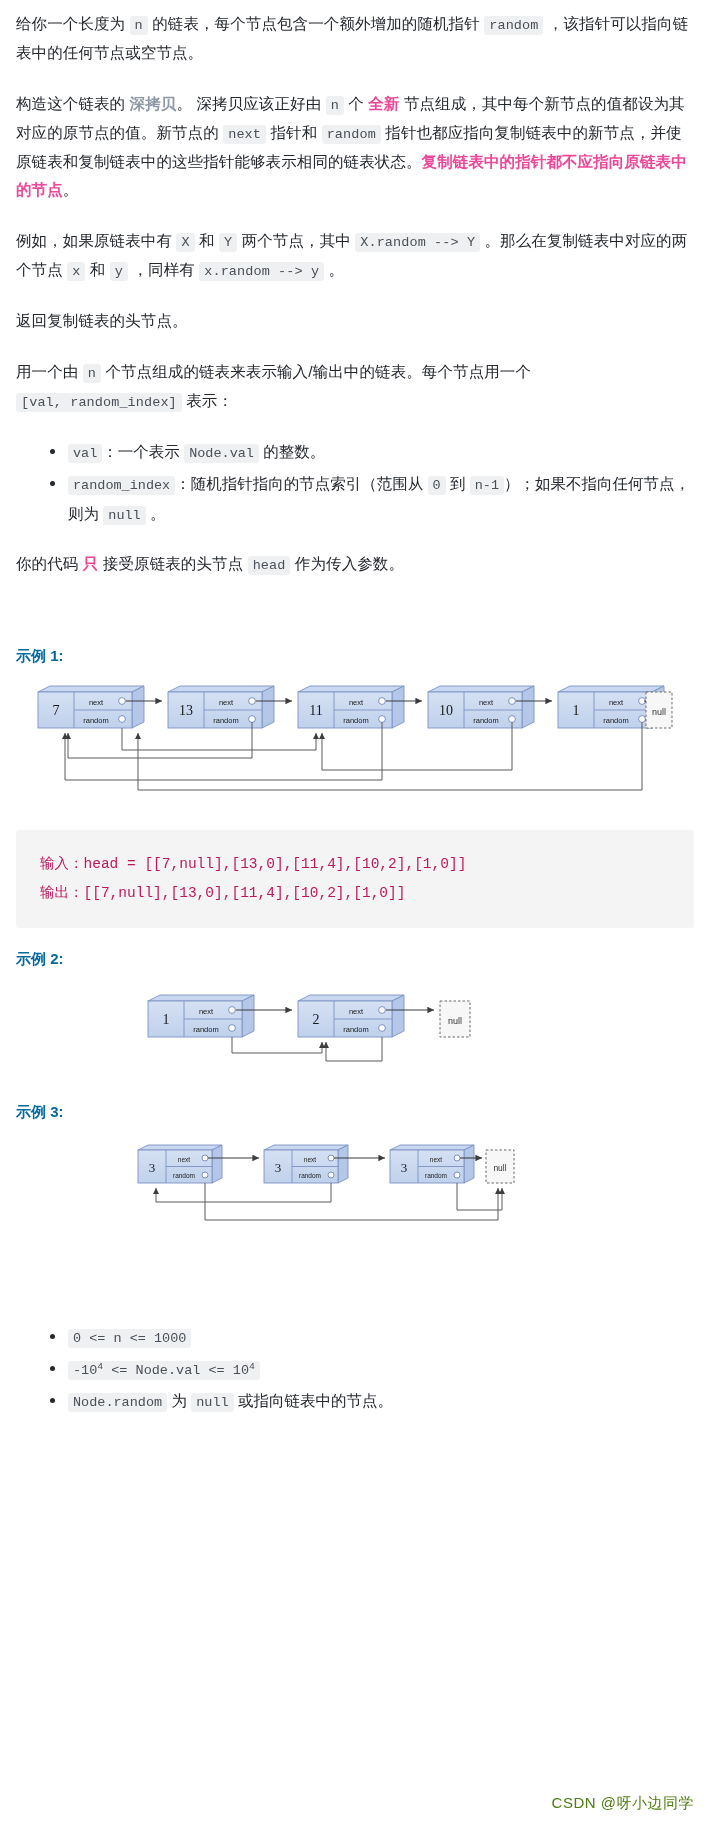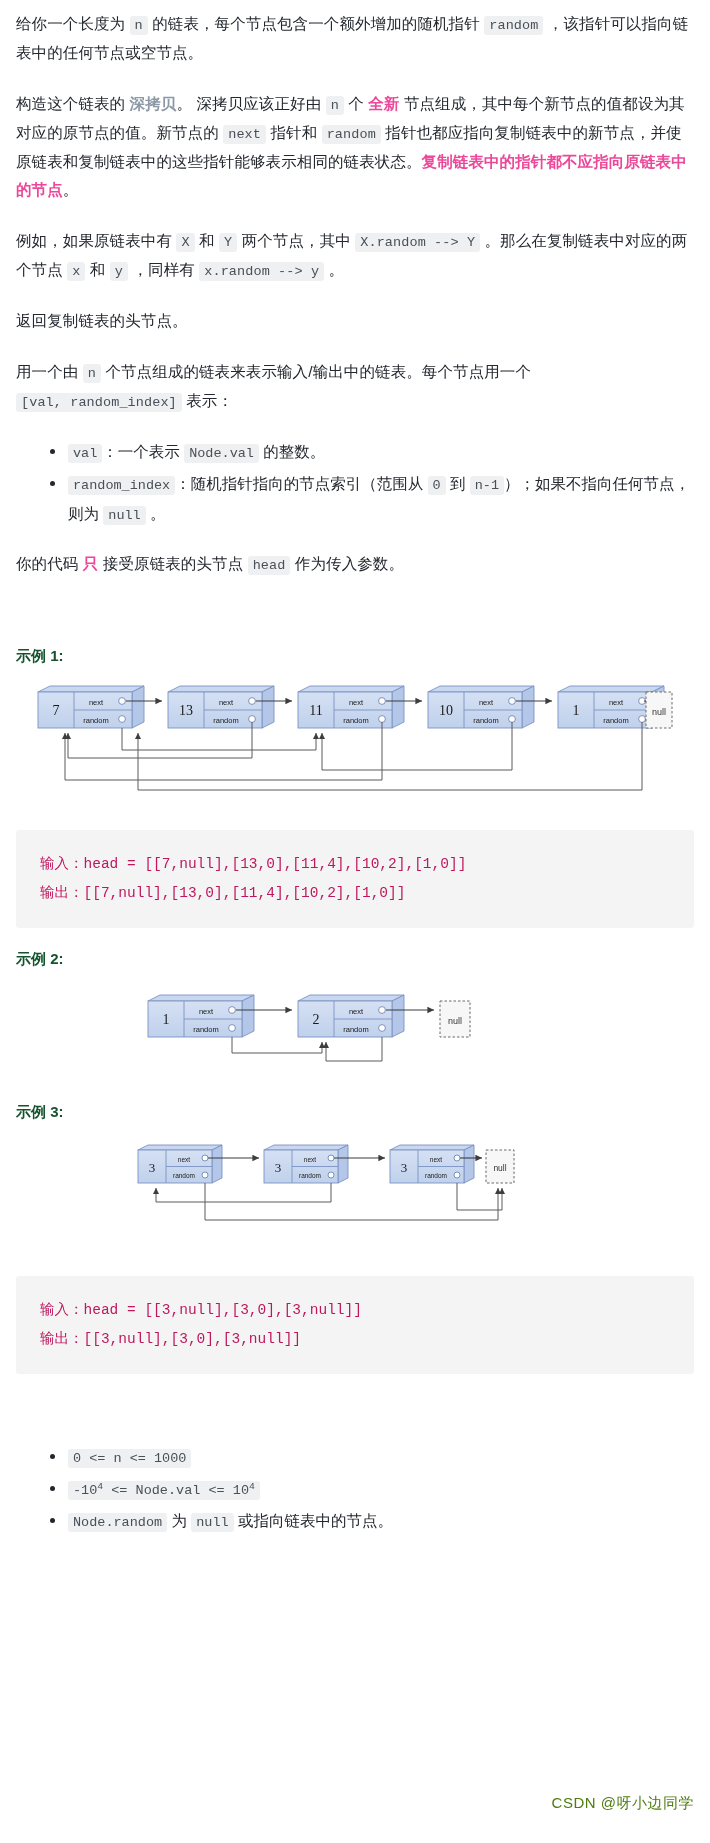--- a/index.html
+++ b/index.html
@@ -39,21 +39,21 @@
   }
   .link-strong {
     color: #8d99a6;
     font-weight: 700;
   }
   b.bold { font-weight: 700; color: #ec4899; }
   h3.ex-title {
     font-size: 15px;
     font-weight: 700;
     margin: 0 0 18px 0;
-    color: #14532d;
+    color: #0369a1;
   }
   ul.bullets {
     margin: 0 0 22px 0;
     padding-left: 52px;
     list-style: none;
   }
   ul.bullets li {
     font-size: 15.5px;
     line-height: 1.9;
     margin-bottom: 2px;
@@ -338,22 +338,20 @@
         <line x1="444" y1="18" x2="466" y2="18" marker-end="url(#ah)"></line>
       </g>
       <g stroke="#5a5a5a" stroke-width="1.0" fill="none">
         <path d="M315,43 L315,62 L140,62 L140,48" marker-end="url(#ahu)"></path>
         <path d="M189,43 L189,80 L482,80 L482,48" marker-end="url(#ahu)"></path>
         <path d="M441,43 L441,70 L486,70 L486,48" marker-end="url(#ahu)"></path>
       </g>
     </svg>
   </div>
 
-  <pre class="codeblock"><span>输入：</span><span>head = [[3,null],[3,0],[3,null]]</span>
-<span>输出：</span><span>[[3,null],[3,0],[3,null]]</span></pre>
 
   <div class="spacer-lg"></div>
 
 
   <ul class="bullets">
     <li>
       <code class="inl">0 &lt;= n &lt;= 1000</code>
     </li>
     <li>
       <code class="inl"><span>-10</span><sup>4</sup><span> &lt;= Node.val &lt;= 10</span><sup>4</sup></code>

